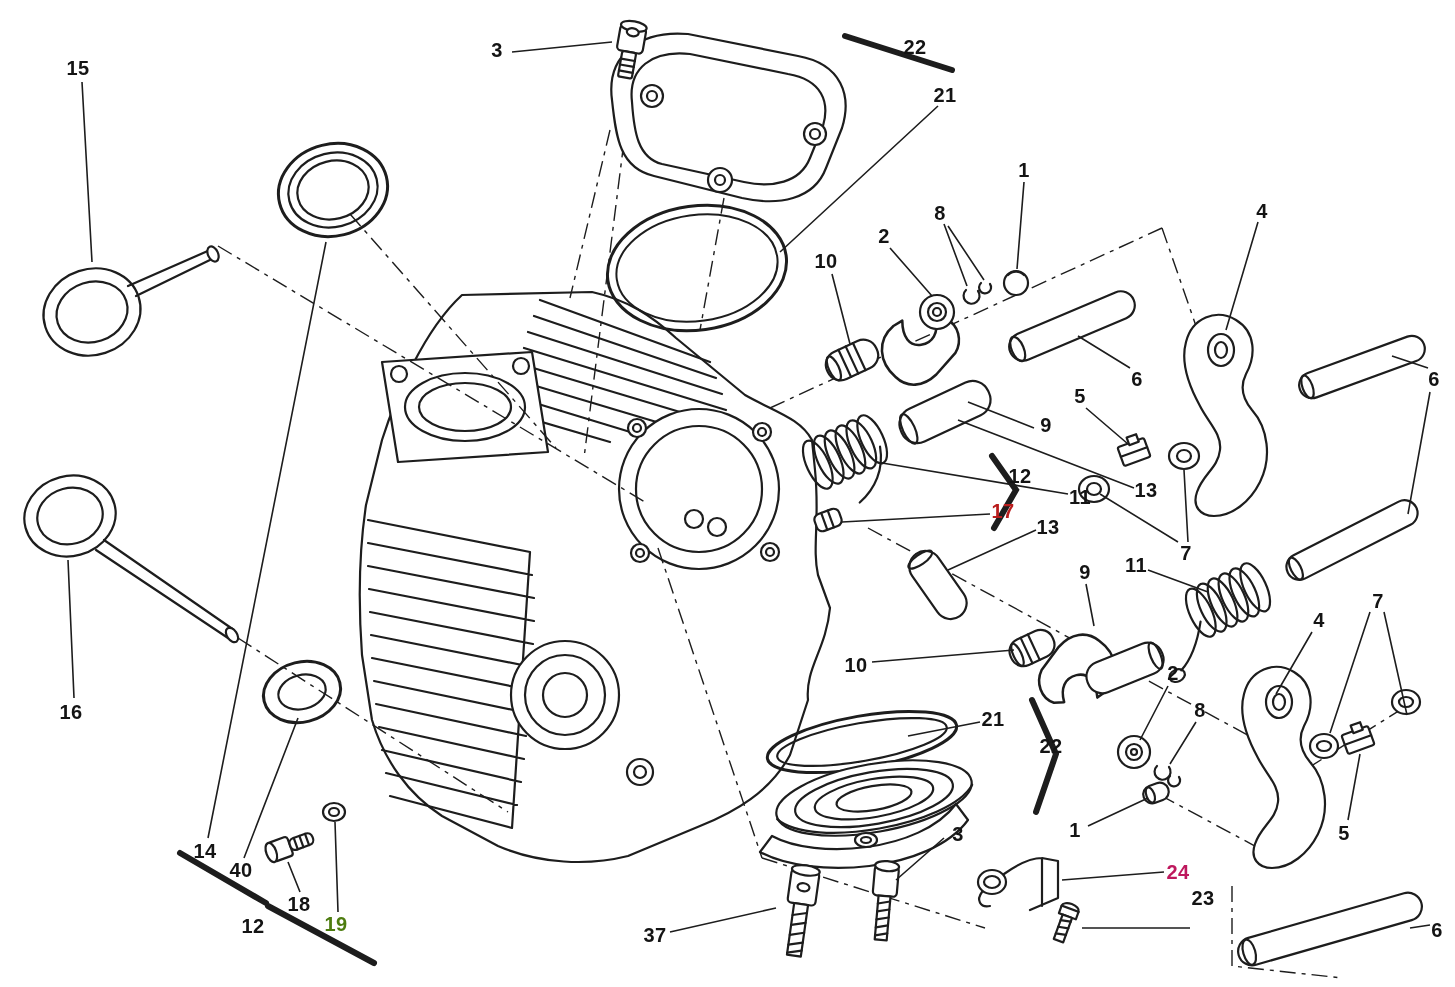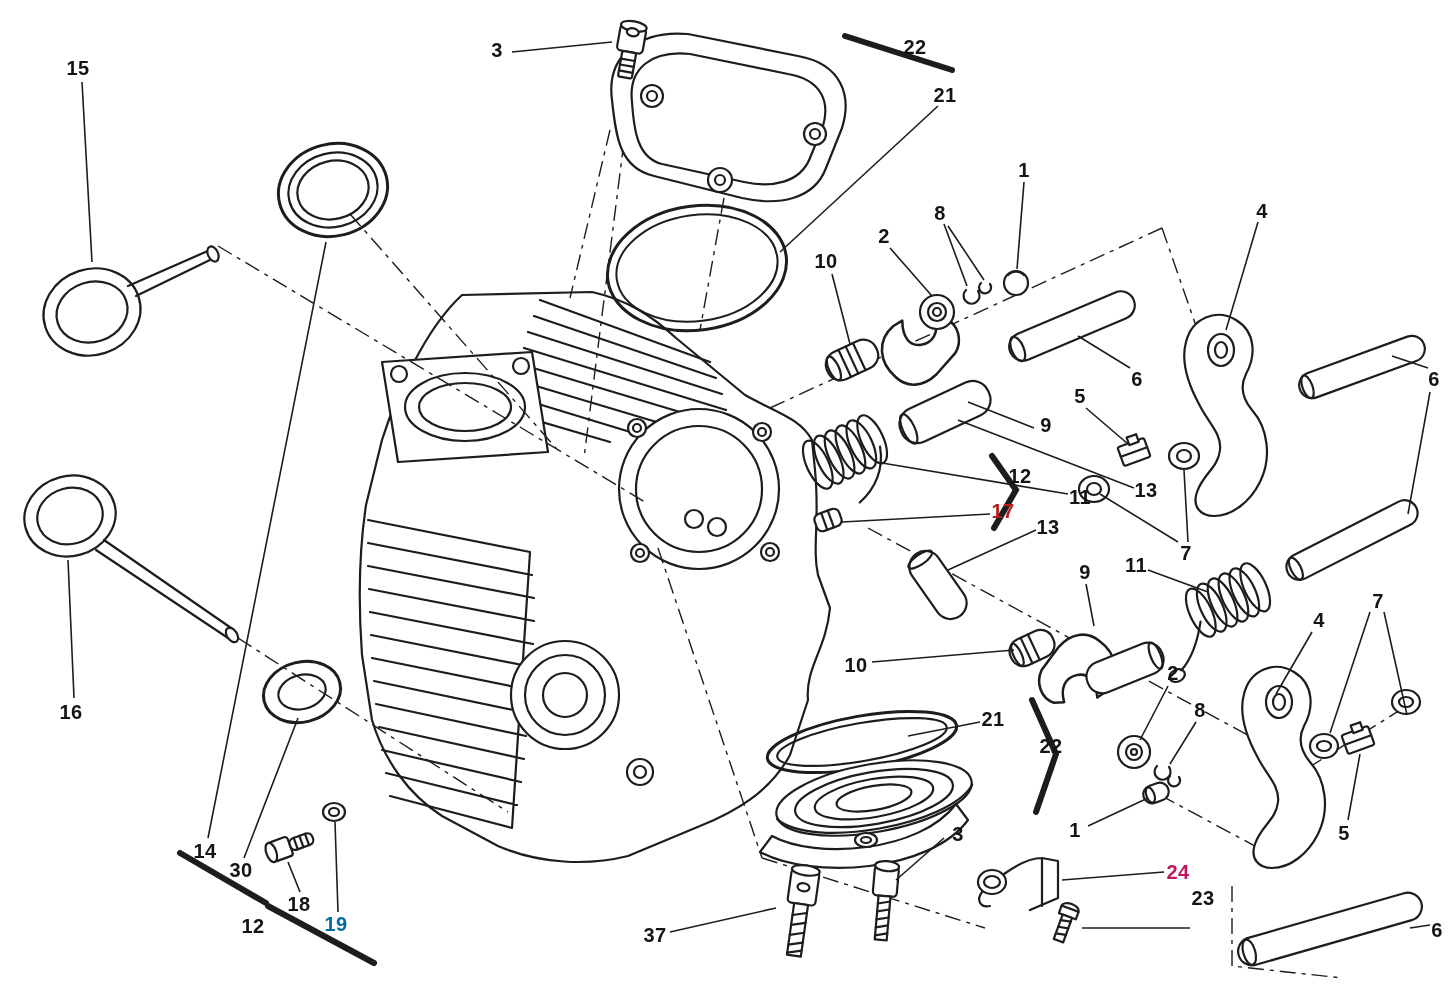--- a/index.html
+++ b/index.html
@@ -365,23 +365,23 @@
       <div class="callout" style="left: 856px; top: 665px; color: rgb(20, 20, 20);">10</div>
       <div class="callout" style="left: 1173px; top: 673px; color: rgb(20, 20, 20);">2</div>
       <div class="callout" style="left: 1200px; top: 710px; color: rgb(20, 20, 20);">8</div>
       <div class="callout" style="left: 71px; top: 712px; color: rgb(20, 20, 20);">16</div>
       <div class="callout" style="left: 993px; top: 719px; color: rgb(20, 20, 20);">21</div>
       <div class="callout" style="left: 1051px; top: 746px; color: rgb(20, 20, 20);">22</div>
       <div class="callout" style="left: 1075px; top: 830px; color: rgb(20, 20, 20);">1</div>
       <div class="callout" style="left: 1344px; top: 833px; color: rgb(20, 20, 20);">5</div>
       <div class="callout" style="left: 958px; top: 834px; color: rgb(20, 20, 20);">3</div>
       <div class="callout" style="left: 205px; top: 851px; color: rgb(20, 20, 20);">14</div>
-      <div class="callout" style="left: 241px; top: 870px; color: rgb(20, 20, 20);">30</div>
+      <div class="callout" style="left: 241px; top: 870px; color: rgb(20, 20, 20);">40</div>
       <div class="callout" style="left: 1178px; top: 872px; color: #be185d;">24</div>
       <div class="callout" style="left: 299px; top: 904px; color: rgb(20, 20, 20); text-align: center;">18</div>
-      <div class="callout" style="left: 336px; top: 924px; color: #0369a1;">19</div>
+      <div class="callout" style="left: 336px; top: 924px; color: #4d7c0f;">19</div>
       <div class="callout" style="left: 253px; top: 926px; color: rgb(20, 20, 20);">12</div>
       <div class="callout" style="left: 1203px; top: 898px; color: rgb(20, 20, 20);">23</div>
       <div class="callout" style="left: 1437px; top: 930px; color: rgb(20, 20, 20);">6</div>
       <div class="callout" style="left: 655px; top: 935px; color: rgb(20, 20, 20);">37</div>
     </div>
 
 </div>
 
 </body></html>

